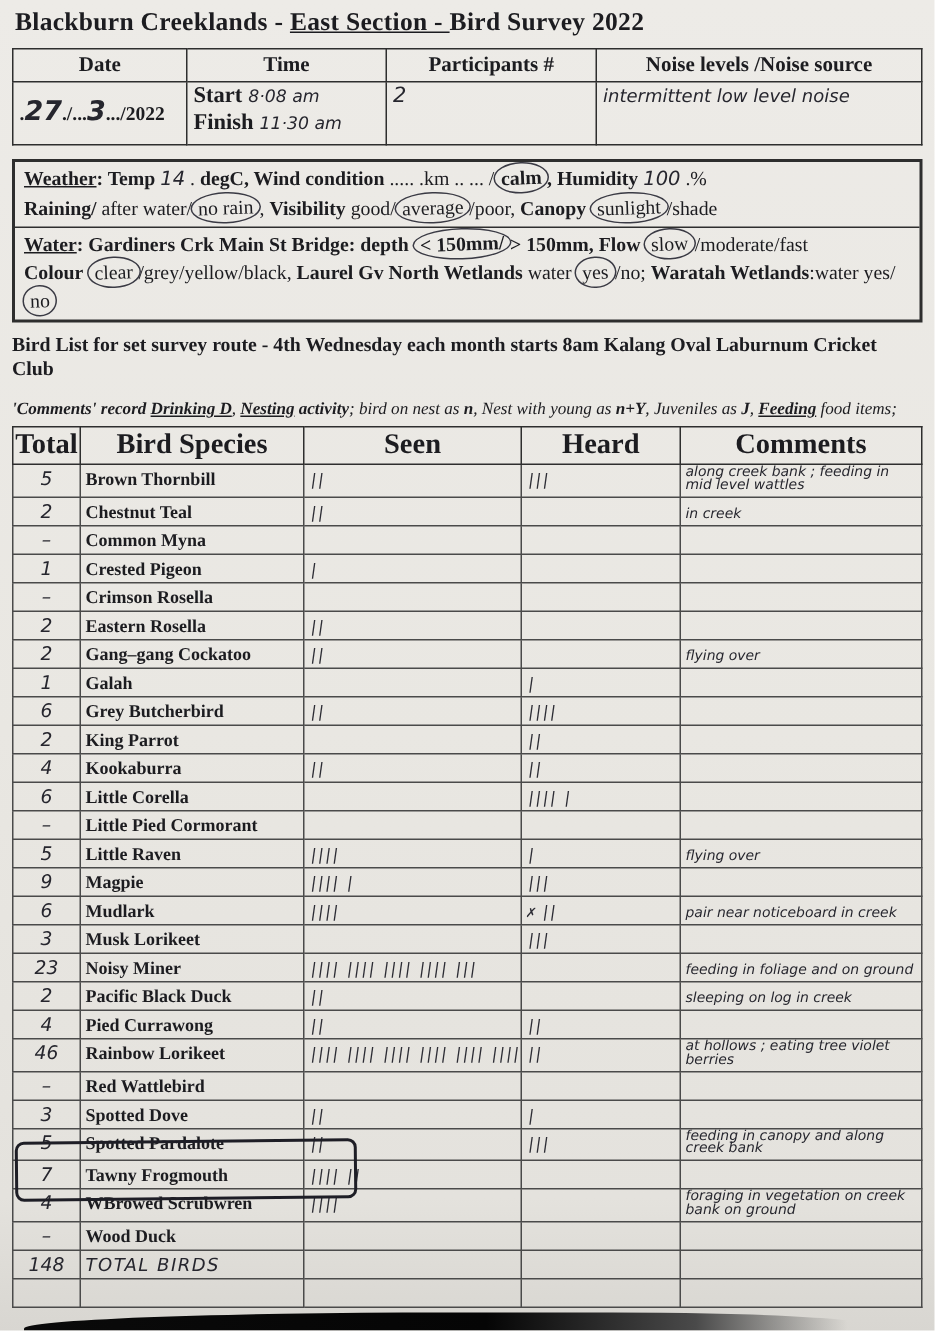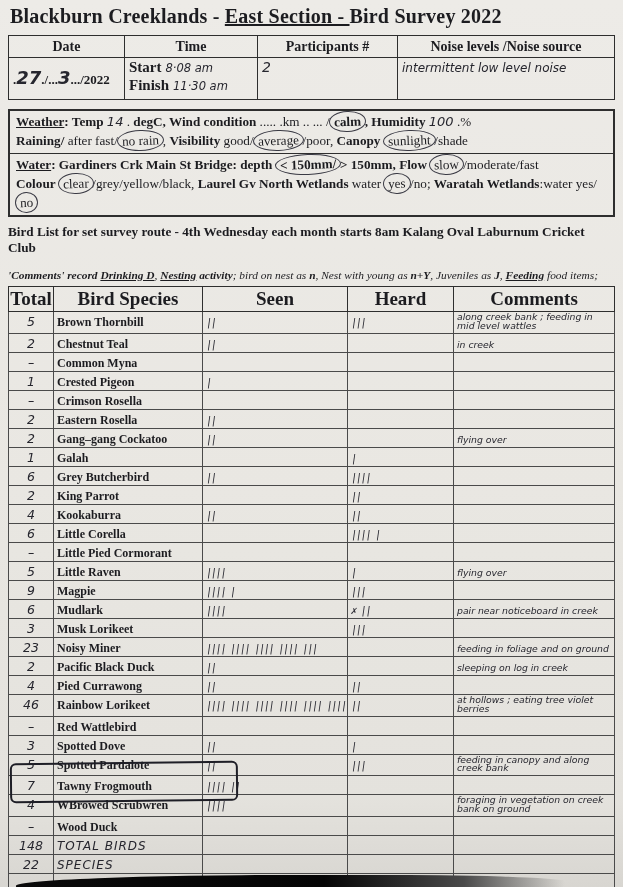--- a/index.html
+++ b/index.html
@@ -5,21 +5,21 @@
   html,body{margin:0;padding:0;}
   body{
     width:623px;height:887px;position:relative;overflow:hidden;
     background:linear-gradient(180deg,#edebe7 0%,#e9e7e2 55%,#e4e2dd 90%,#d8d6d1 100%);
     font-family:"Liberation Serif", serif;color:#1c1c20;
   }
   .page{padding:3px 8px 0 8px;}
   .b{font-weight:bold}
   .u{text-decoration:underline}
   .i{font-style:italic}
-  .title{font-size:20px;font-weight:bold;margin:2px 0 7px 2px;letter-spacing:.2px;white-space:nowrap;}
+  .title{font-size:17px;font-weight:bold;margin:2px 0 7px 2px;letter-spacing:.2px;white-space:nowrap;}
   .circ{
     display:inline-block;border:1.6px solid #3a3a44;border-radius:50%;
     padding:0 4px;margin:-2px -1px;transform:rotate(-2deg);
   }
   .hw,.hwi{font-family:"DejaVu Sans", sans-serif;font-style:italic;color:#26262e;}
   .hwi{font-size:12px;}
   .tally{
     font-family:"DejaVu Sans Mono", monospace;color:#2c2c34;
     letter-spacing:-1.5px;font-size:10.5px;display:inline-block;transform:skewX(-8deg);
     white-space:nowrap;
@@ -94,21 +94,21 @@
       </td>
       <td class="partcell"><span class="hwi">2</span></td>
       <td class="noisecell"><span class="hwi">intermittent low level noise</span></td>
     </tr>
   </tbody>
     </table>
 
   <div class="wbox">
     <div class="wsec">
       <div><span class="b u">Weather</span><span class="b">: </span><span class="b">Temp </span><span class="hwi">14</span><span> . </span><span class="b">degC, </span><span class="b">Wind condition </span><span>..... .km .. ... /</span><span class="b circ">calm</span><span class="b">, </span><span class="b">Humidity </span><span class="hwi">100</span><span> .%</span></div>
-      <div><span class="b">Raining/</span><span> after fast/</span><span class="circ">no rain</span><span>,  </span><span class="b">Visibility </span><span>good/</span><span class="circ">average</span><span>/poor,  </span><span class="b">Canopy </span><span class="circ">sunlight</span><span>/shade</span></div>
+      <div><span class="b">Raining/</span><span> after water/</span><span class="circ">no rain</span><span>,  </span><span class="b">Visibility </span><span>good/</span><span class="circ">average</span><span>/poor,  </span><span class="b">Canopy </span><span class="circ">sunlight</span><span>/shade</span></div>
     </div>
     <div class="wsec">
       <div><span class="b u">Water</span><span class="b">: </span><span class="b">Gardiners Crk Main St Bridge: depth </span><span class="b circ">&lt; 150mm/</span><span class="b">&gt; 150mm, </span><span class="b">Flow </span><span class="circ">slow</span><span>/moderate/fast</span></div>
       <div><span class="b">Colour </span><span class="circ">clear</span><span>/grey/yellow/black,  </span><span class="b">Laurel Gv North Wetlands </span><span>water </span><span class="circ">yes</span><span>/no;  </span><span class="b">Waratah Wetlands</span><span>:water yes/</span><span class="circ">no</span></div>
     </div>
   </div>
 
   <div class="notes">
     <div>Bird List for set survey route - 4th Wednesday each month starts 8am Kalang Oval Laburnum Cricket Club</div>
     <div class="legend"><span class="b i">'Comments' record </span><span class="b u i">Drinking D</span><span class="i">, </span><span class="b u i">Nesting</span><span class="b i"> activity</span><span class="i">; bird on nest as </span><span class="b i">n</span><span class="i">, Nest with young as </span><span class="b i">n+Y</span><span class="i">, Juveniles as </span><span class="b i">J</span><span class="i">, </span><span class="b u i">Feeding</span><span class="i"> food items;</span></div>
@@ -316,27 +316,20 @@
             <td class="c-comments"><span class="hw sm"></span></td>
           </tr>
           <tr>
             <td class="c-total"><span class="hw num">148</span></td>
             <td class="c-species"><span class="hw caps">TOTAL BIRDS</span></td>
             <td class="c-seen"><span class="tally"></span></td>
             <td class="c-heard"><span class="tally"></span></td>
             <td class="c-comments"><span class="hw sm"></span></td>
           </tr>
           <tr>
-            <td class="c-total"><span class="hw num">22</span></td>
-            <td class="c-species"><span class="hw caps">SPECIES</span></td>
-            <td class="c-seen"><span class="tally"></span></td>
-            <td class="c-heard"><span class="tally"></span></td>
-            <td class="c-comments"><span class="hw sm"></span></td>
-          </tr>
-          <tr>
             <td class="c-total"><span class="hw num"></span></td>
             <td class="c-species"><span class="species"></span></td>
             <td class="c-seen"><span class="tally"></span></td>
             <td class="c-heard"><span class="tally"></span></td>
             <td class="c-comments"><span class="hw sm"></span></td>
           </tr>
         </tbody>
     </table>
     <div class="summary-box"></div>
   </div>

